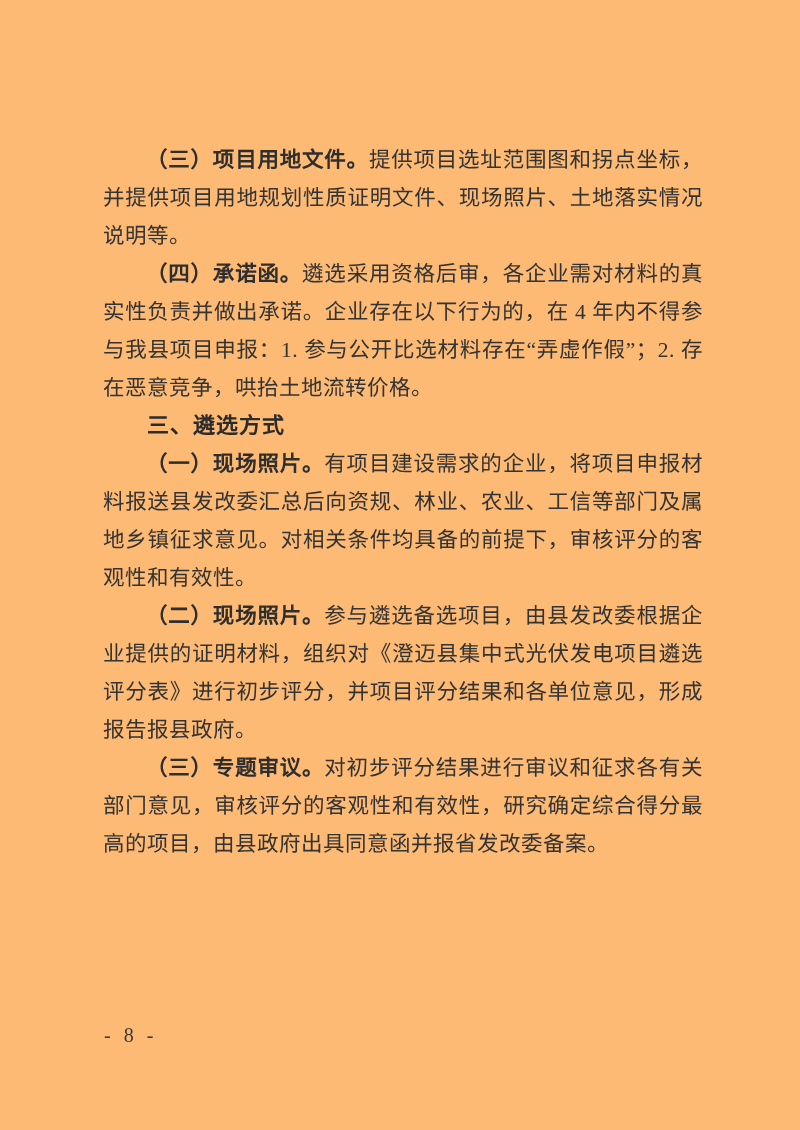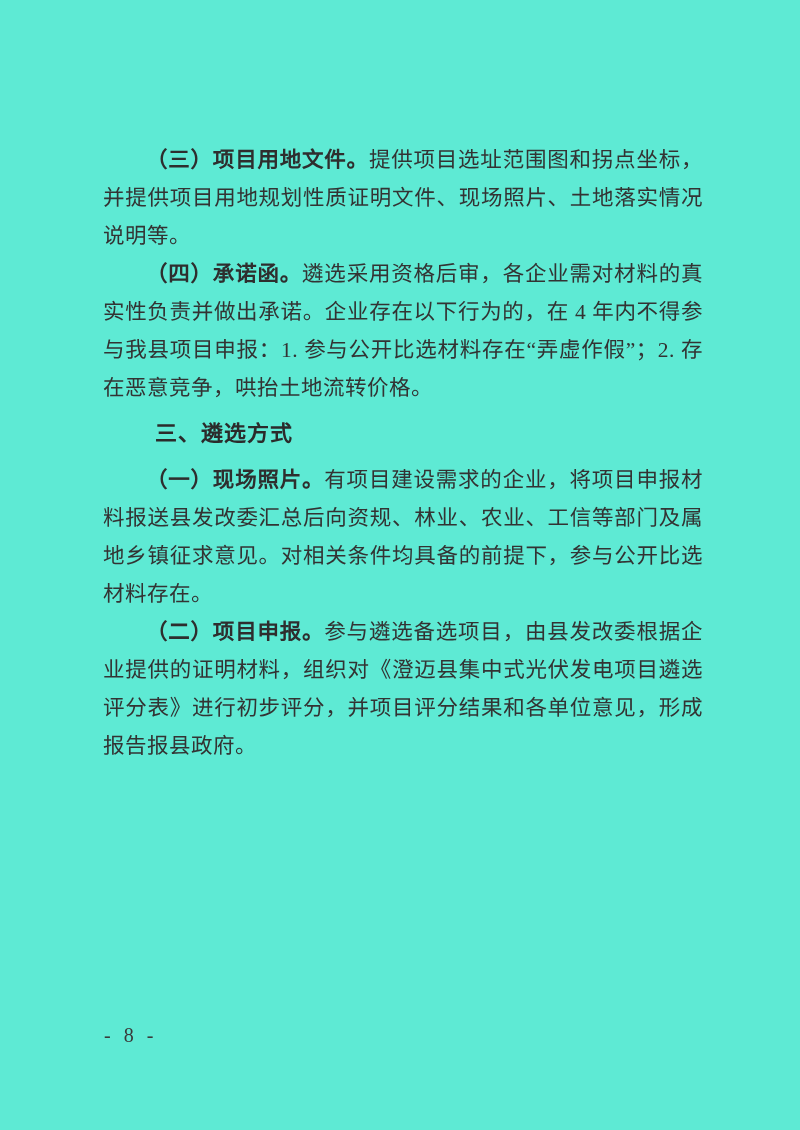--- a/index.html
+++ b/index.html
@@ -4,21 +4,21 @@
 <style>
   html, body {
     margin: 0;
     padding: 0;
     background: #fdfdfd;
   }
   .page {
     position: relative;
     width: 800px;
     height: 1130px;
-    background: #5eead4;
+    background: #fdba74;
     overflow: hidden;
     font-family: "Liberation Serif", "DejaVu Serif", serif;
     color: #333333;
   }
   .content {
     position: absolute;
     left: 103px;
     top: 141px;
     width: 600px;
   }
@@ -30,21 +30,21 @@
     text-justify: inter-ideograph;
     text-indent: 2em;
     letter-spacing: 0.5px;
     color: #333333;
   }
   .para .lead {
     font-weight: bold;
     color: #2e2e2e;
   }
   .heading {
-    margin: 8px;
+    margin: 0;
     font-family: "Liberation Sans", "DejaVu Sans", sans-serif;
     font-weight: bold;
     font-size: 22px;
     line-height: 38px;
     text-indent: 2em;
     letter-spacing: 1px;
     color: #2b2b2b;
   }
   .page-number {
     position: absolute;
@@ -62,21 +62,22 @@
 
 <div class="page">
   <main class="content">
 
     <p class="para"><span class="lead">（三）项目用地文件。</span><span>提供项目选址范围图和拐点坐标，并提供项目用地规划性质证明文件、现场照片、土地落实情况说明等。</span></p>
 
     <p class="para"><span class="lead">（四）承诺函。</span><span>遴选采用资格后审，各企业需对材料的真实性负责并做出承诺。企业存在以下行为的，在 4 年内不得参与我县项目申报：1. 参与公开比选材料存在“弄虚作假”；2. 存在恶意竞争，哄抬土地流转价格。</span></p>
 
     <h2 class="heading">三、遴选方式</h2>
 
-    <p class="para"><span class="lead">（一）现场照片。</span><span>有项目建设需求的企业，将项目申报材料报送县发改委汇总后向资规、林业、农业、工信等部门及属地乡镇征求意见。对相关条件均具备的前提下，参与公开比选材料存在。</span></p>
+    <p class="para"><span class="lead">（一）现场照片。</span><span>有项目建设需求的企业，将项目申报材料报送县发改委汇总后向资规、林业、农业、工信等部门及属地乡镇征求意见。对相关条件均具备的前提下，审核评分的客观性和有效性。</span></p>
 
-    <p class="para"><span class="lead">（二）项目申报。</span><span>参与遴选备选项目，由县发改委根据企业提供的证明材料，组织对《澄迈县集中式光伏发电项目遴选评分表》进行初步评分，并项目评分结果和各单位意见，形成报告报县政府。</span></p>
+    <p class="para"><span class="lead">（二）现场照片。</span><span>参与遴选备选项目，由县发改委根据企业提供的证明材料，组织对《澄迈县集中式光伏发电项目遴选评分表》进行初步评分，并项目评分结果和各单位意见，形成报告报县政府。</span></p>
 
+    <p class="para"><span class="lead">（三）专题审议。</span><span>对初步评分结果进行审议和征求各有关部门意见，审核评分的客观性和有效性，研究确定综合得分最高的项目，由县政府出具同意函并报省发改委备案。</span></p>
 
   </main>
 
   <div class="page-number">- 8 -</div>
 </div>
 
 </body></html>

